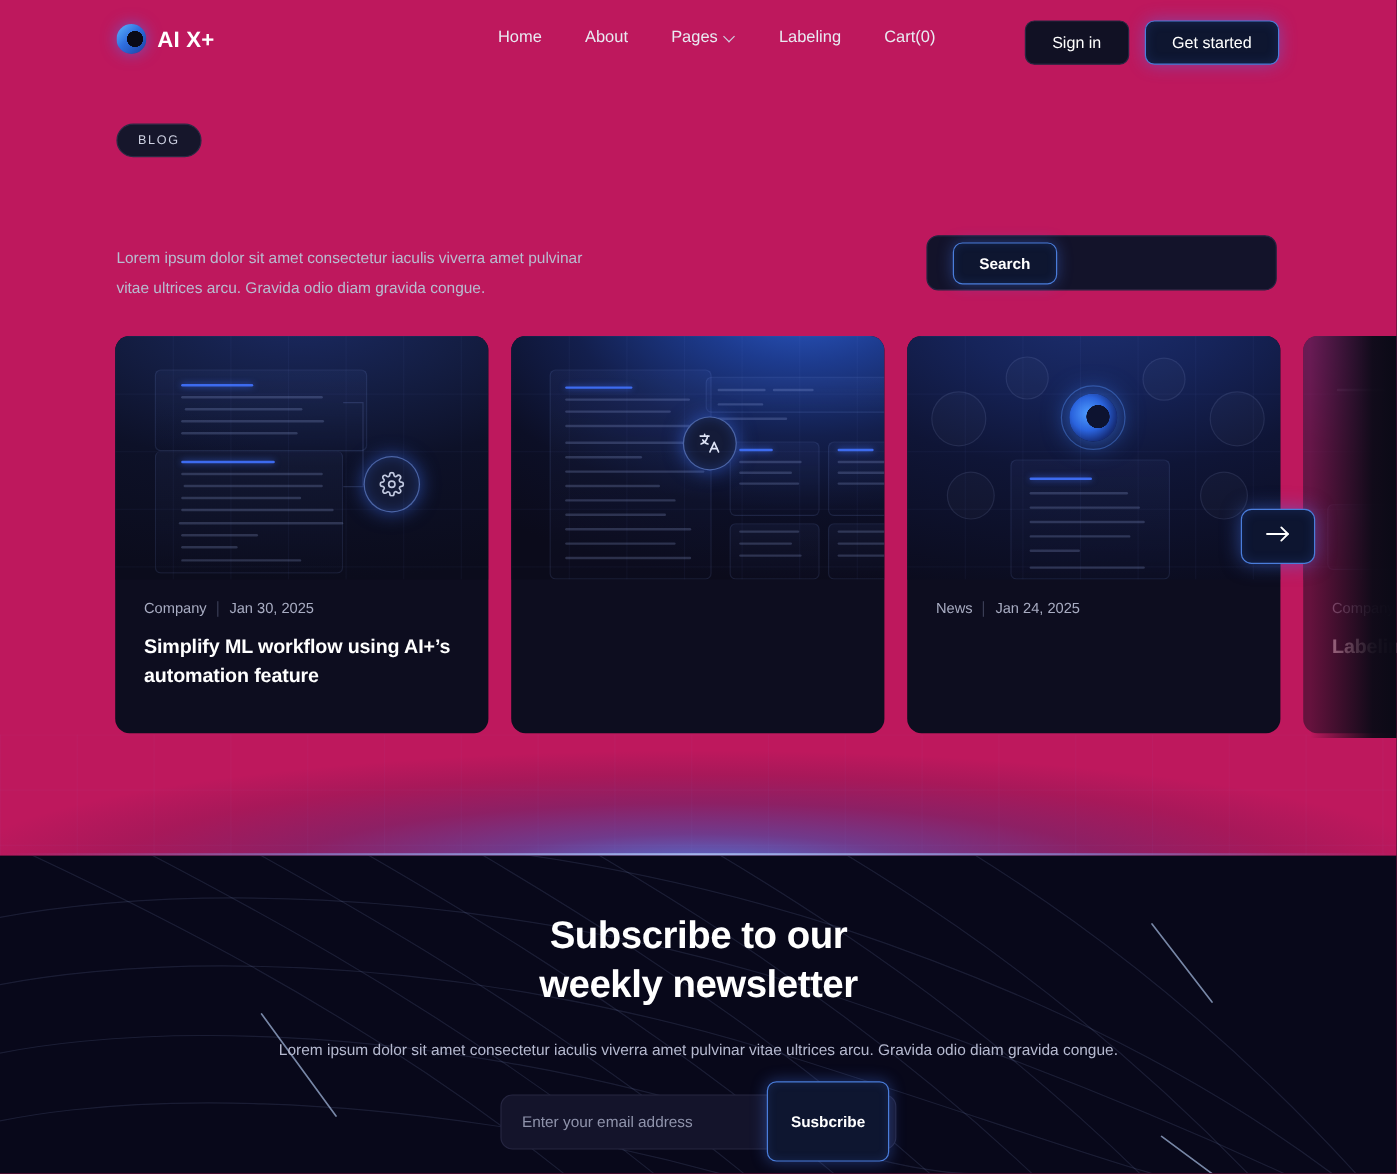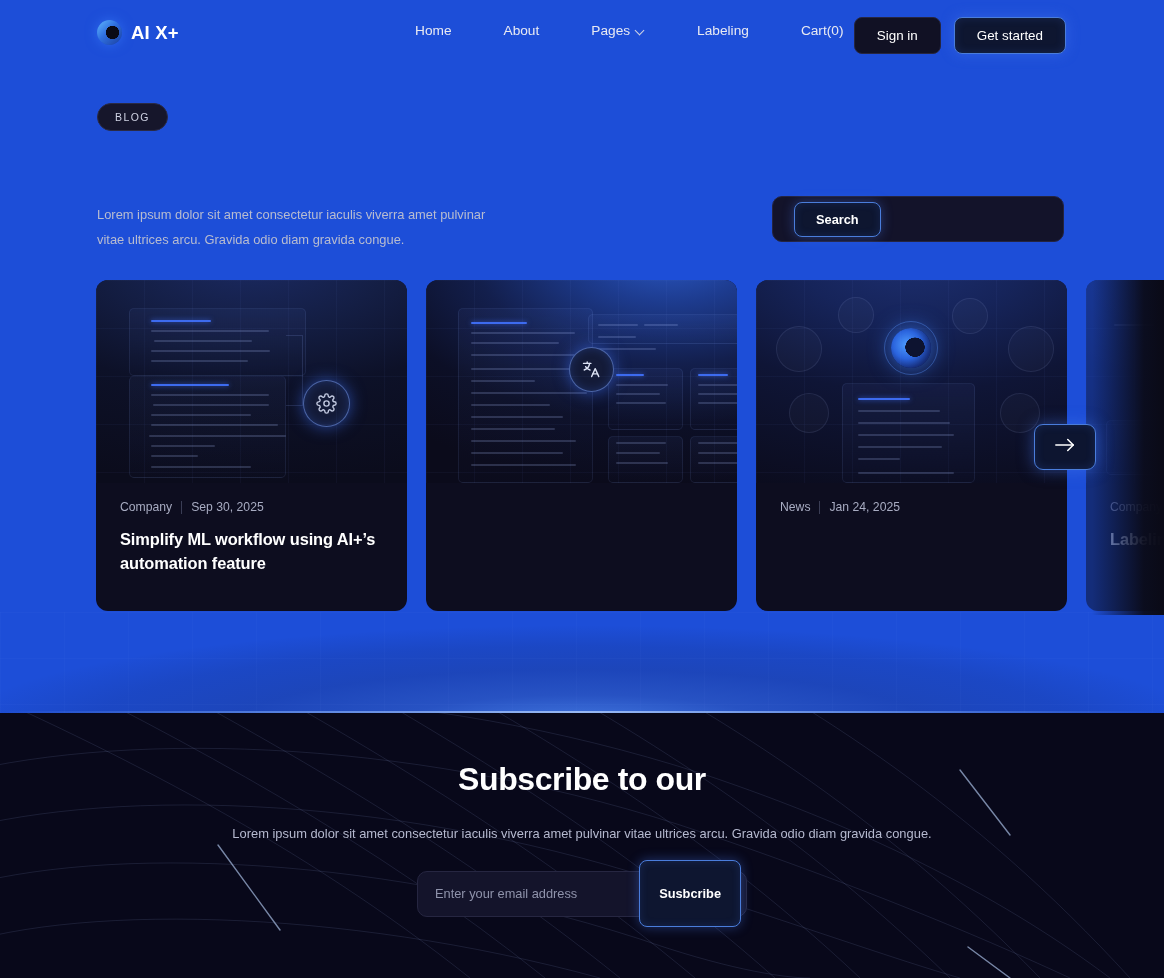--- a/index.html
+++ b/index.html
@@ -2,38 +2,38 @@
 <html><head>
 <meta charset="utf-8">
 <style>
   * { margin:0; padding:0; box-sizing:border-box; }
   html, body {
     width:1164px; height:978px;
     background:#0a0a16;
     font-family:"Liberation Sans", sans-serif;
     overflow:hidden;
   }
-  .page { position:relative; width:1164px; height:978px; background:#1d4ed8; overflow:hidden; }
+  .page { position:relative; width:1164px; height:978px; background:#be185d; overflow:hidden; }
 
   
   .nav {
     position:absolute; top:0; left:0; width:1164px; height:65px;
     display:flex; align-items:center; z-index:40;
   }
   .brand { position:absolute; left:97px; top:20px; display:flex; align-items:center; gap:9px; }
   .brand-mark {
     width:25px; height:25px; border-radius:50%;
     background:
       radial-gradient(circle at 62% 50%, #0a0a16 0 33%, rgba(10,10,22,0) 34%),
       linear-gradient(135deg,#60b8ff 0%, #2f6fe0 45%, #1b3f9e 100%);
     box-shadow:0 0 12px rgba(60,130,255,.55);
   }
   .brand-text { color:#fff; font-size:18.5px; font-weight:700; letter-spacing:.2px; }
 
-  .menu { position:absolute; left:415px; top:23px; display:flex; align-items:flex-start; gap:16px; }
+  .menu { position:absolute; left:415px; top:23px; display:flex; align-items:flex-start; gap:0; }
   .menu a {
     color:#e9eaf2; font-size:13.7px; text-decoration:none; padding:0 18px; white-space:nowrap;
     display:flex; align-items:center; gap:6px;
   }
   .menu a:first-child { padding-left:0; }
   .chev { width:9px; height:9px; position:relative; display:inline-block; }
   .chev::before {
     content:""; position:absolute; left:0; top:1px; width:6px; height:6px;
     border-right:1.6px solid #cfd3e4; border-bottom:1.6px solid #cfd3e4;
     transform:rotate(45deg);
@@ -278,21 +278,21 @@
             <svg width="21" height="21" viewBox="0 0 24 24" fill="none" stroke="#c2c9e0" stroke-width="1.6">
               <circle cx="12" cy="12" r="3"></circle>
               <path d="M19.4 15a1.6 1.6 0 0 0 .3 1.8l.1.1a2 2 0 1 1-2.8 2.8l-.1-.1a1.6 1.6 0 0 0-1.8-.3 1.6 1.6 0 0 0-1 1.5V21a2 2 0 1 1-4 0v-.1A1.6 1.6 0 0 0 9 19.4a1.6 1.6 0 0 0-1.8.3l-.1.1a2 2 0 1 1-2.8-2.8l.1-.1a1.6 1.6 0 0 0 .3-1.8 1.6 1.6 0 0 0-1.5-1H3a2 2 0 1 1 0-4h.1A1.6 1.6 0 0 0 4.6 9a1.6 1.6 0 0 0-.3-1.8l-.1-.1a2 2 0 1 1 2.8-2.8l.1.1a1.6 1.6 0 0 0 1.8.3H9a1.6 1.6 0 0 0 1-1.5V3a2 2 0 1 1 4 0v.1a1.6 1.6 0 0 0 1 1.5 1.6 1.6 0 0 0 1.8-.3l.1-.1a2 2 0 1 1 2.8 2.8l-.1.1a1.6 1.6 0 0 0-.3 1.8V9a1.6 1.6 0 0 0 1.5 1H21a2 2 0 1 1 0 4h-.1a1.6 1.6 0 0 0-1.5 1z"></path>
             </svg>
           </div>
         </div>
         <div class="card-body">
           <div class="meta">
             <span>Company</span>
             <span class="bar"></span>
-            <span>Sep 30, 2025</span>
+            <span>Jan 30, 2025</span>
           </div>
           <div class="card-title">Simplify ML workflow using AI+’s automation feature</div>
         </div>
       </div>
 
       <div class="card">
         <div class="card-thumb t2">
           <div class="doc" style="left:32px;top:28px;width:135px;height:175px;"></div>
           <div class="ln b" style="left:45px;top:42px;width:56px;"></div>
           <div class="ln" style="left:45px;top:52px;width:104px;"></div>
@@ -420,20 +420,21 @@
       <g stroke="rgba(190,215,255,.72)" stroke-width="1.4" fill="none" stroke-linecap="round">
         <line x1="218" y1="845" x2="280" y2="930" transform="translate(0,-713)"></line>
         <line x1="960" y1="770" x2="1010" y2="835" transform="translate(0,-713)"></line>
         <line x1="968" y1="947" x2="1010" y2="978" transform="translate(0,-713)"></line>
       </g>
     </svg>
 
     <div class="news-inner">
       <div class="news-h">
         <div>Subscribe to our</div>
+        <div>weekly newsletter</div>
       </div>
       <p class="news-sub">Lorem ipsum dolor sit amet consectetur iaculis viverra amet pulvinar vitae ultrices arcu. Gravida odio diam gravida congue.</p>
       <div class="news-form">
         <input class="news-input" type="text" placeholder="Enter your email address" style="">
         <button class="btn-sub">Susbcribe</button>
       </div>
     </div>
   </div>
 
 </div>

